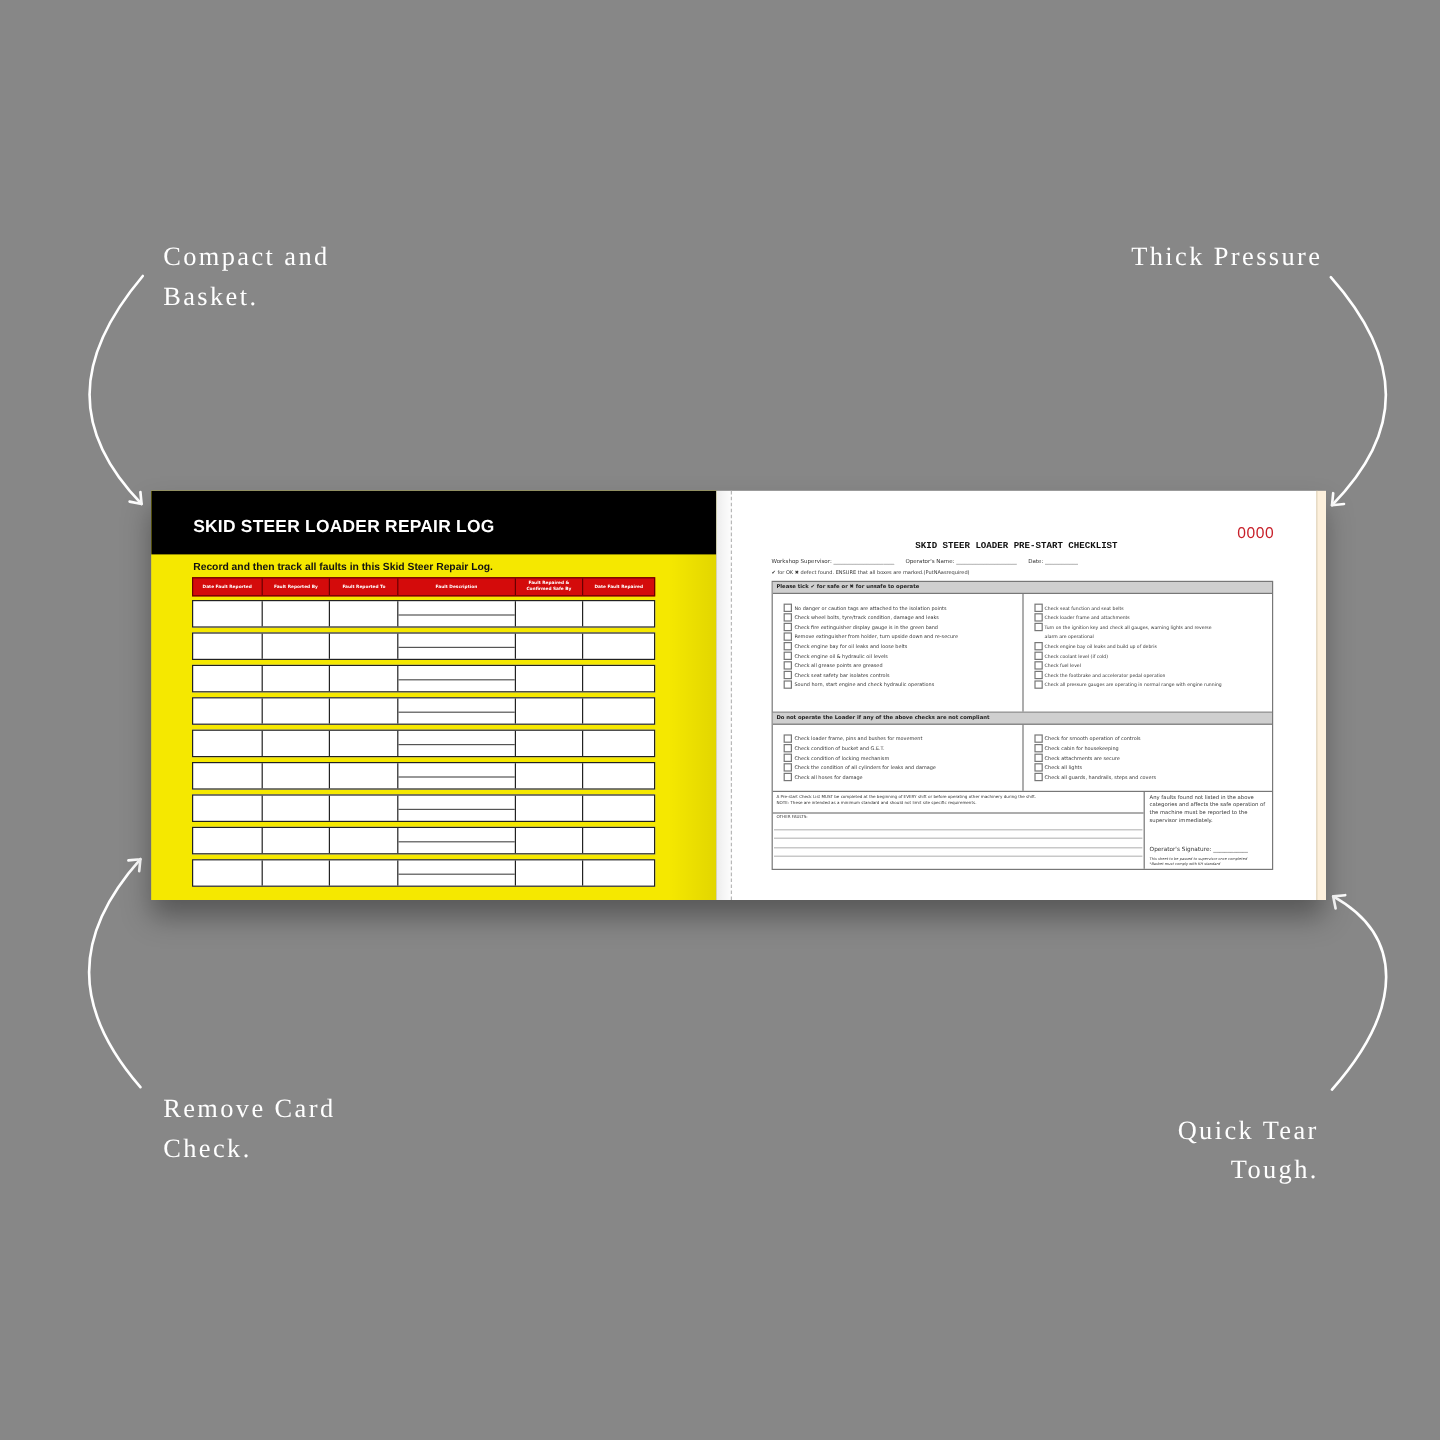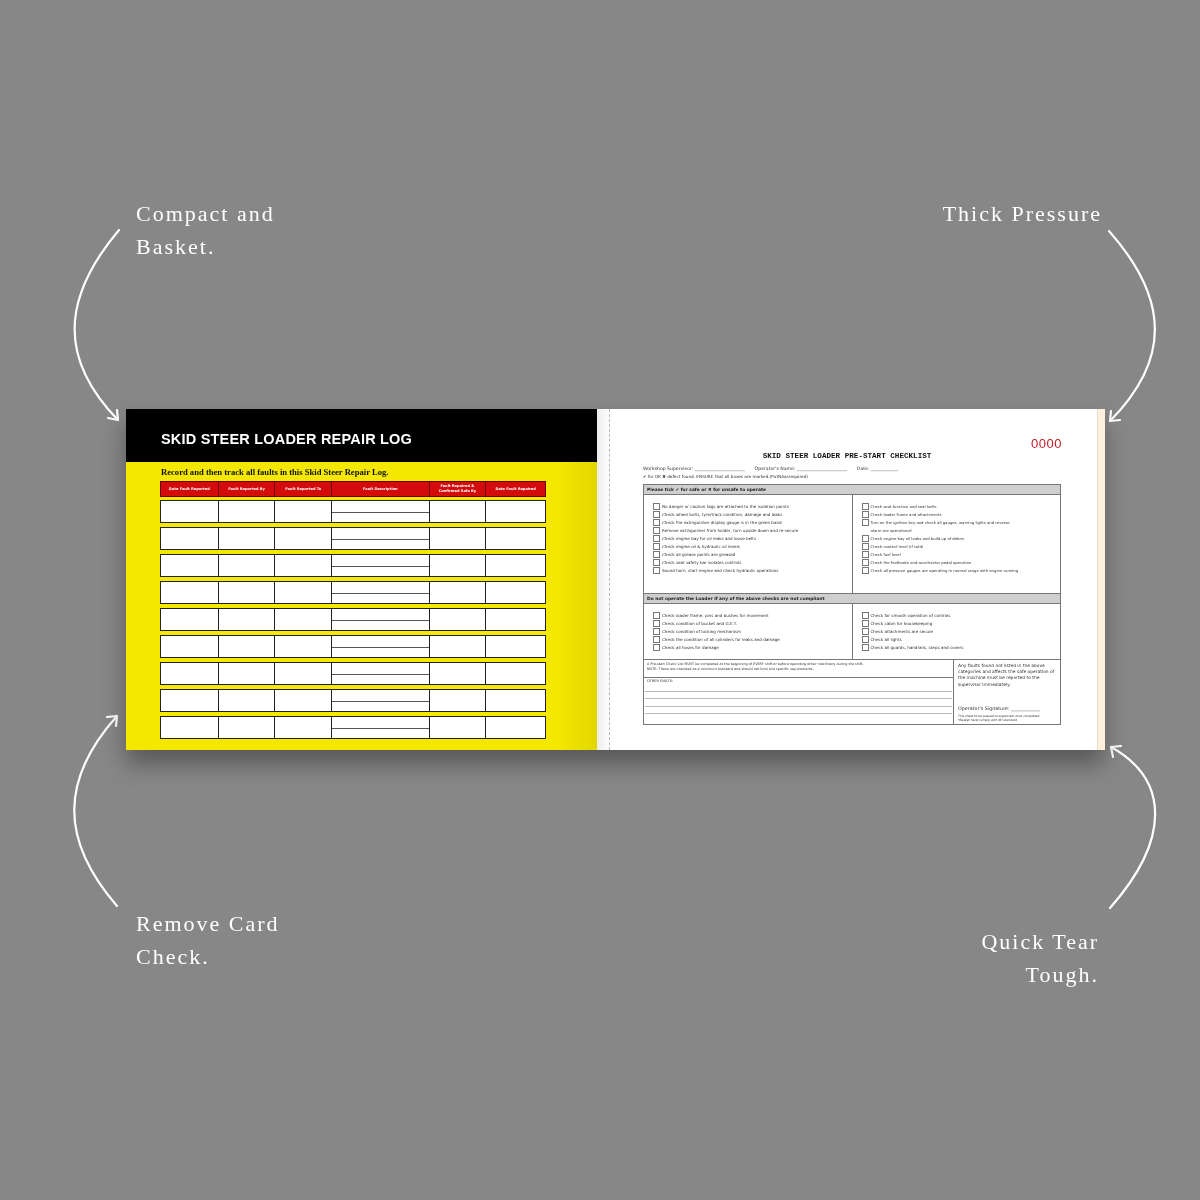--- a/index.html
+++ b/index.html
@@ -14,21 +14,21 @@
 
     svg.arrows { position: absolute; left: 0; top: 0; width: 1200px; height: 1200px; pointer-events: none; }
 
     
     .booklet { position: absolute; left: 126px; top: 409px; width: 977px; height: 341px; box-shadow: 0 14px 22px rgba(0,0,0,0.35); }
 
     .left-page { position: absolute; left: 0; top: 0; width: 471px; height: 341px; background: #f5e800; overflow: hidden; }
     .left-page::after { content: ""; position: absolute; right: 0; top: 0; width: 40px; height: 100%; background: linear-gradient(to right, rgba(0,0,0,0), rgba(0,0,0,0.08)); }
     .left-header { position: absolute; left: 0; top: 0; width: 100%; height: 53px; background: #000; }
     .left-title { position: absolute; left: 35px; top: 22px; color: #fff; font-family: "Liberation Sans", sans-serif; font-weight: bold; font-size: 14.5px; letter-spacing: 0.2px; }
-    .left-sub { position: absolute; left: 35px; top: 58px; font-family: Liberation Serif, serif; font-weight: bold; font-size: 8.6px; color: #111; }
+    .left-sub { position: absolute; left: 35px; top: 58px; font-family: Liberation Sans, sans-serif; font-weight: bold; font-size: 8.6px; color: #111; }
 
     .log-head { position: absolute; left: 34px; top: 72px; width: 386px; height: 16px; display: flex; background: #d40b0b; border: 1px solid #6a0000; }
     .log-head div { color: #fff; font-size: 3.6px; font-weight: bold; text-align: center; border-right: 1px solid #6a0000; display: flex; align-items: center; justify-content: center; padding: 0 2px; line-height: 5px; }
     .log-head div:last-child { border-right: none; }
 
     .log-row { position: absolute; left: 34px; width: 386px; height: 23px; display: flex; background: #fff; border: 1.5px solid #222; }
     .log-row .cell { border-right: 1.5px solid #222; height: 100%; }
     .log-row .cell:last-child { border-right: none; }
     .log-row .cell.desc { position: relative; }
     .log-row .cell.desc::after { content: ""; position: absolute; left: 0; right: 0; top: 50%; border-top: 1px solid #555; }

